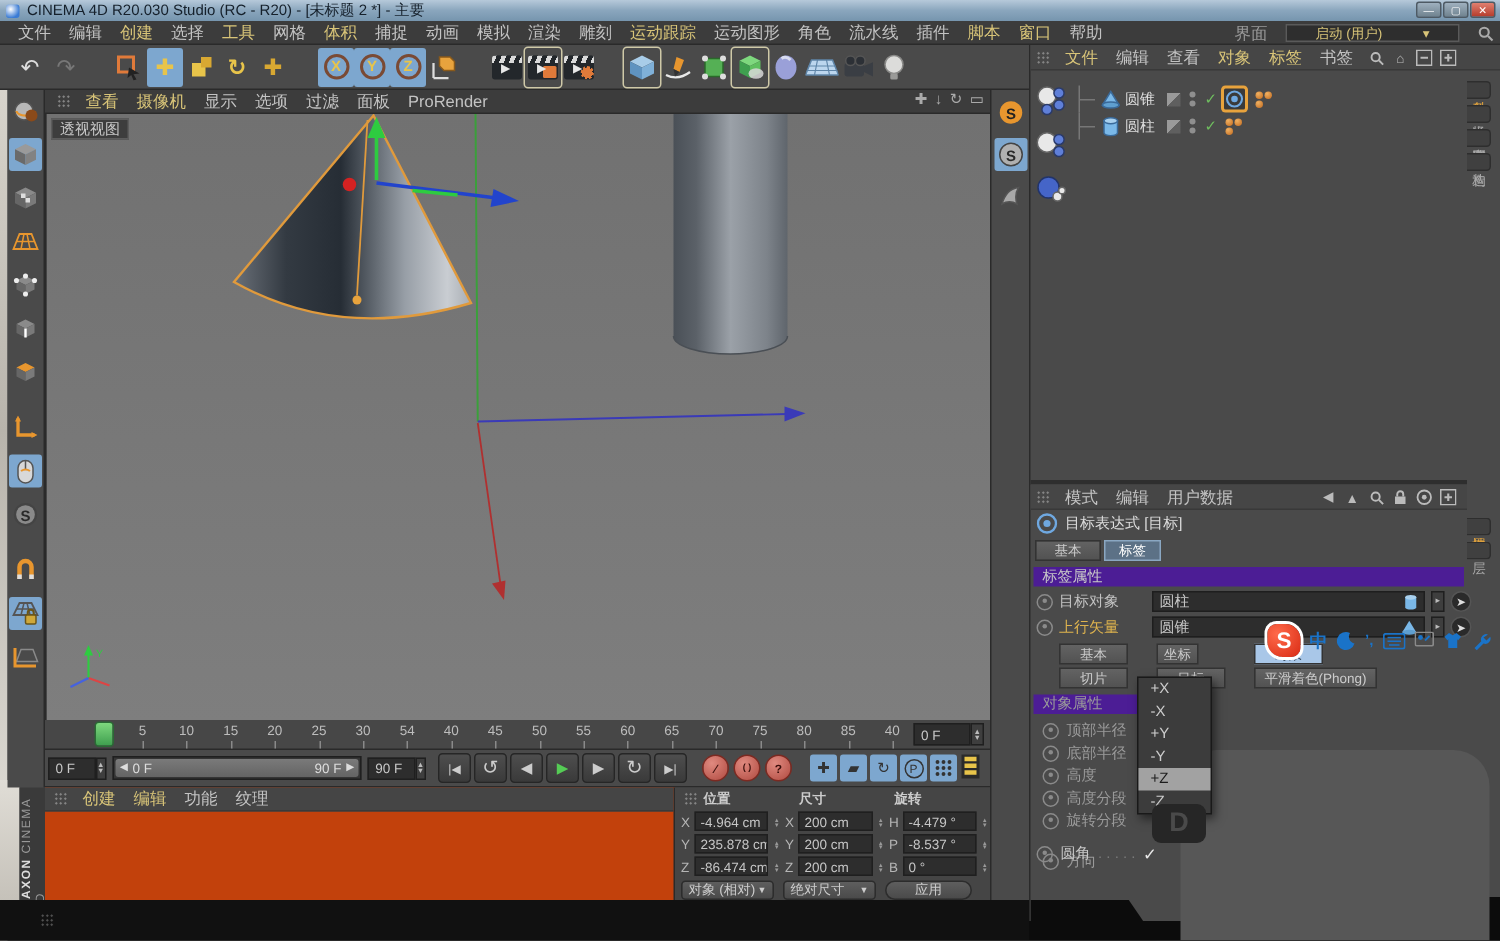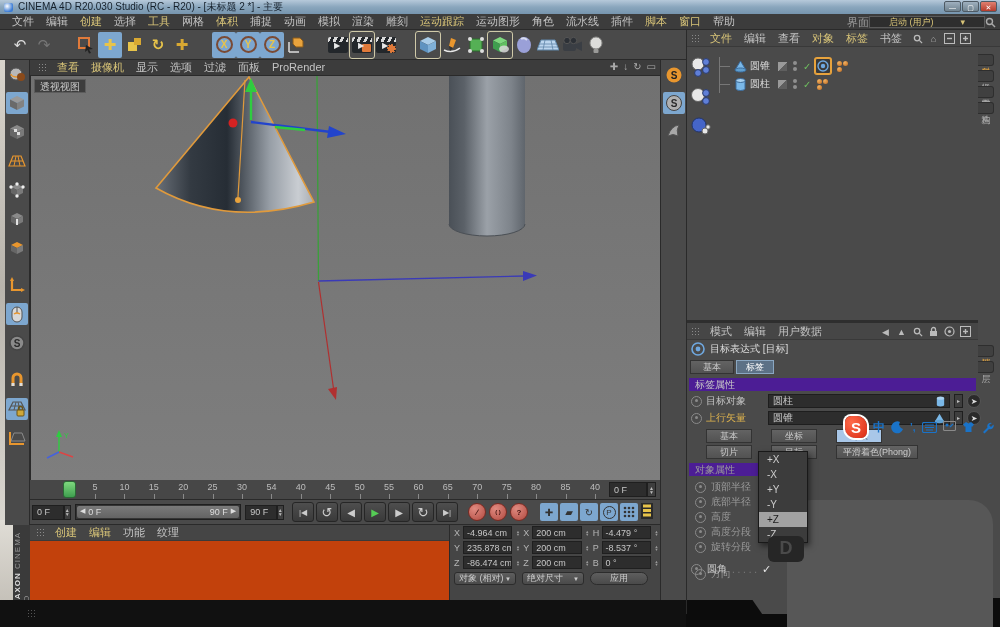--- a/index.html
+++ b/index.html
@@ -14,21 +14,21 @@
   
   #titlebar{left:0;top:0;width:1000px;height:14px;background:linear-gradient(#b6c9da,#8aa6bd 50%,#7695ae);display:flex;align-items:center;padding:0 4px;color:#15202b;font-size:10px;}
   #titlebar .appicon{width:9px;height:9px;border-radius:2px;background:radial-gradient(circle at 35% 35%,#fff,#3a7bd5 70%);margin-right:5px;}
   .winbtns{position:absolute;right:3px;top:1px;display:flex;gap:1px;}
   .winbtn{width:17px;height:11px;font-size:7px;line-height:11px;text-align:center;color:#fff;background:linear-gradient(#9fb0bf,#70838f);border:1px solid #4e5a64;border-radius:2px;}
   .winbtn.close{background:linear-gradient(#e08070,#b53c2c);}
   
   #menubar{left:0;top:14px;width:1000px;height:16px;background:var(--bg2);border-bottom:1px solid var(--line);display:flex;align-items:center;padding:0 6px;}
   .mitem{padding:0 6px;color:var(--txt);white-space:nowrap;}
   .mitem.hl{color:var(--hl);}
-  #menubar-right{position:absolute;right:4px;top:0;height:16px;display:flex;align-items:center;gap:0;}
+  #menubar-right{position:absolute;right:4px;top:0;height:16px;display:flex;align-items:center;gap:12px;}
   .layout-select{width:116px;height:12px;background:#2e2e2e;border:1px solid #5a5a5a;color:var(--hl);font-size:9px;display:flex;align-items:center;padding:0 19px;justify-content:space-between;}
   
   #toolbar{left:0;top:30px;width:686px;height:30px;background:var(--bg);border-bottom:1px solid var(--line);display:flex;align-items:center;padding-left:8px;}
   .tbtn{width:24px;height:26px;display:flex;align-items:center;justify-content:center;border-radius:2px;flex:none;position:relative;}
   .tbtn.sel{background:var(--accent);}
   .tbtn.frame{outline:1px solid #cfc9a8;}
   .tbtn .cz{font-size:15px;font-weight:bold;color:#e8c44a;}
   .axisbtn{background:var(--accent);}
   .axisbtn .circ{width:17px;height:17px;border:2px solid #7a4a34;border-radius:50%;color:#e8c44a;font-weight:bold;font-size:10px;display:flex;align-items:center;justify-content:center;} .gap16{width:18px;flex:none;}
   .clap{width:20px;height:16px;background:#23272b;border-radius:2px;position:relative;overflow:hidden;}
@@ -553,20 +553,26 @@
   </div>
 
   <div id="matman" class="abs">
     <div id="matmenu">
       <span class="grip"></span>
       <span><span class="mitem hl">创建</span><span class="mitem hl">编辑</span><span class="mitem">功能</span><span class="mitem">纹理</span></span>
     </div>
   </div>
 
   <div id="coords" class="abs">
+    <div class="hdr">
+      <span class="grip"></span>
+      <b>位置</b>
+      <b>尺寸</b>
+      <b>旋转</b>
+    </div>
     <div class="crow">
       <span class="clab">X</span>
       <span class="cfld">-4.964 cm</span>
         <span class="cstp">
           <span>▲</span>
           <span>▼</span>
         </span>
       <span class="clab">X</span>
       <span class="cfld">200 cm</span>
         <span class="cstp">
@@ -825,21 +831,21 @@
             <ellipse cx="6.5" cy="10" rx="5.5" ry="2" fill="#5f9fd0"></ellipse>
           </svg>
       </span>
       <span class="stp" style="height:14px">
           <span style="font-size:6px">▸</span>
         </span>
       <span class="picker">➤</span>
     </div>
 
     <span class="atab" style="left:19px;top:399px;width:46px;">基本</span>
-    <span class="atab" style="left:84px;top:399px;width:46px;">坐标</span>
+    <span class="atab" style="left:84px;top:399px;width:28px;">坐标</span>
     <span class="atab on" style="left:149px;top:399px;width:46px;">对象</span>
     <span class="atab" style="left:19px;top:415px;width:46px;">切片</span>
     <span class="atab" style="left:84px;top:415px;width:46px;">目标</span>
     <span class="atab" style="left:149px;top:415px;width:82px;">平滑着色(Phong)</span>
 
     <div class="sechdr abs" style="left:2px;top:433px;width:69px;color:#9a9a9a;">对象属性</div>
 
     <div id="props">
       <div class="prop-row" style="left: 8px; top: 450px;">
         <span class="radio"></span>

